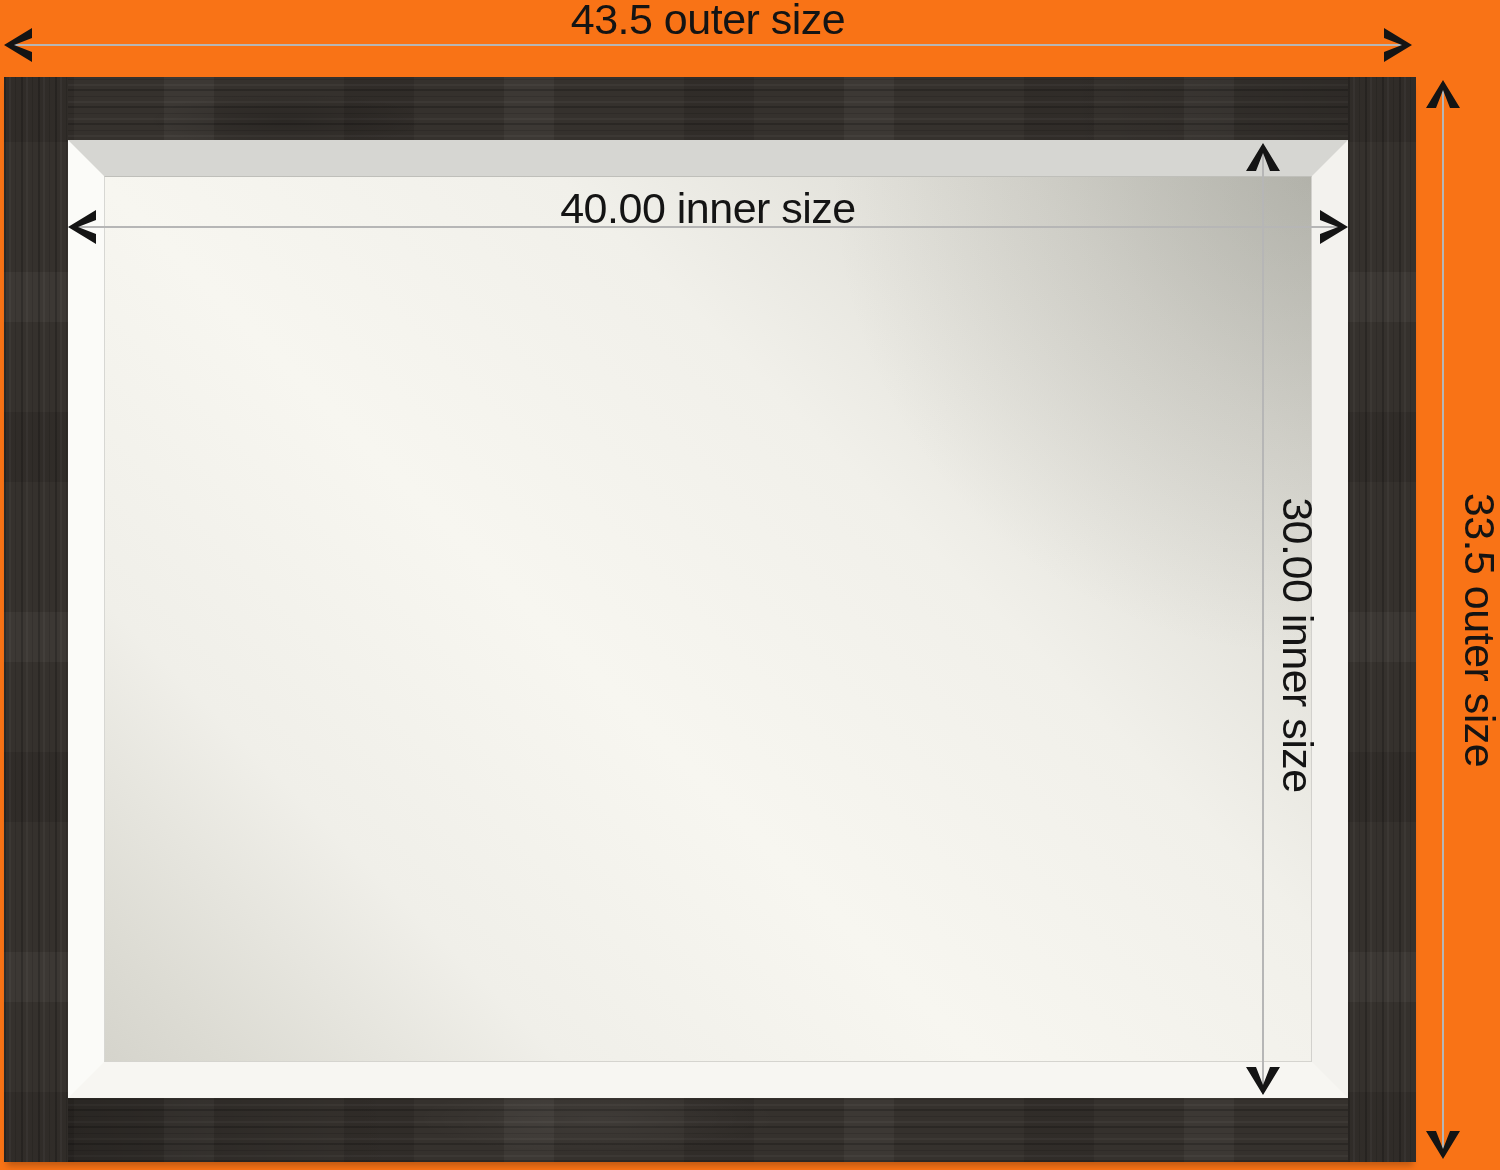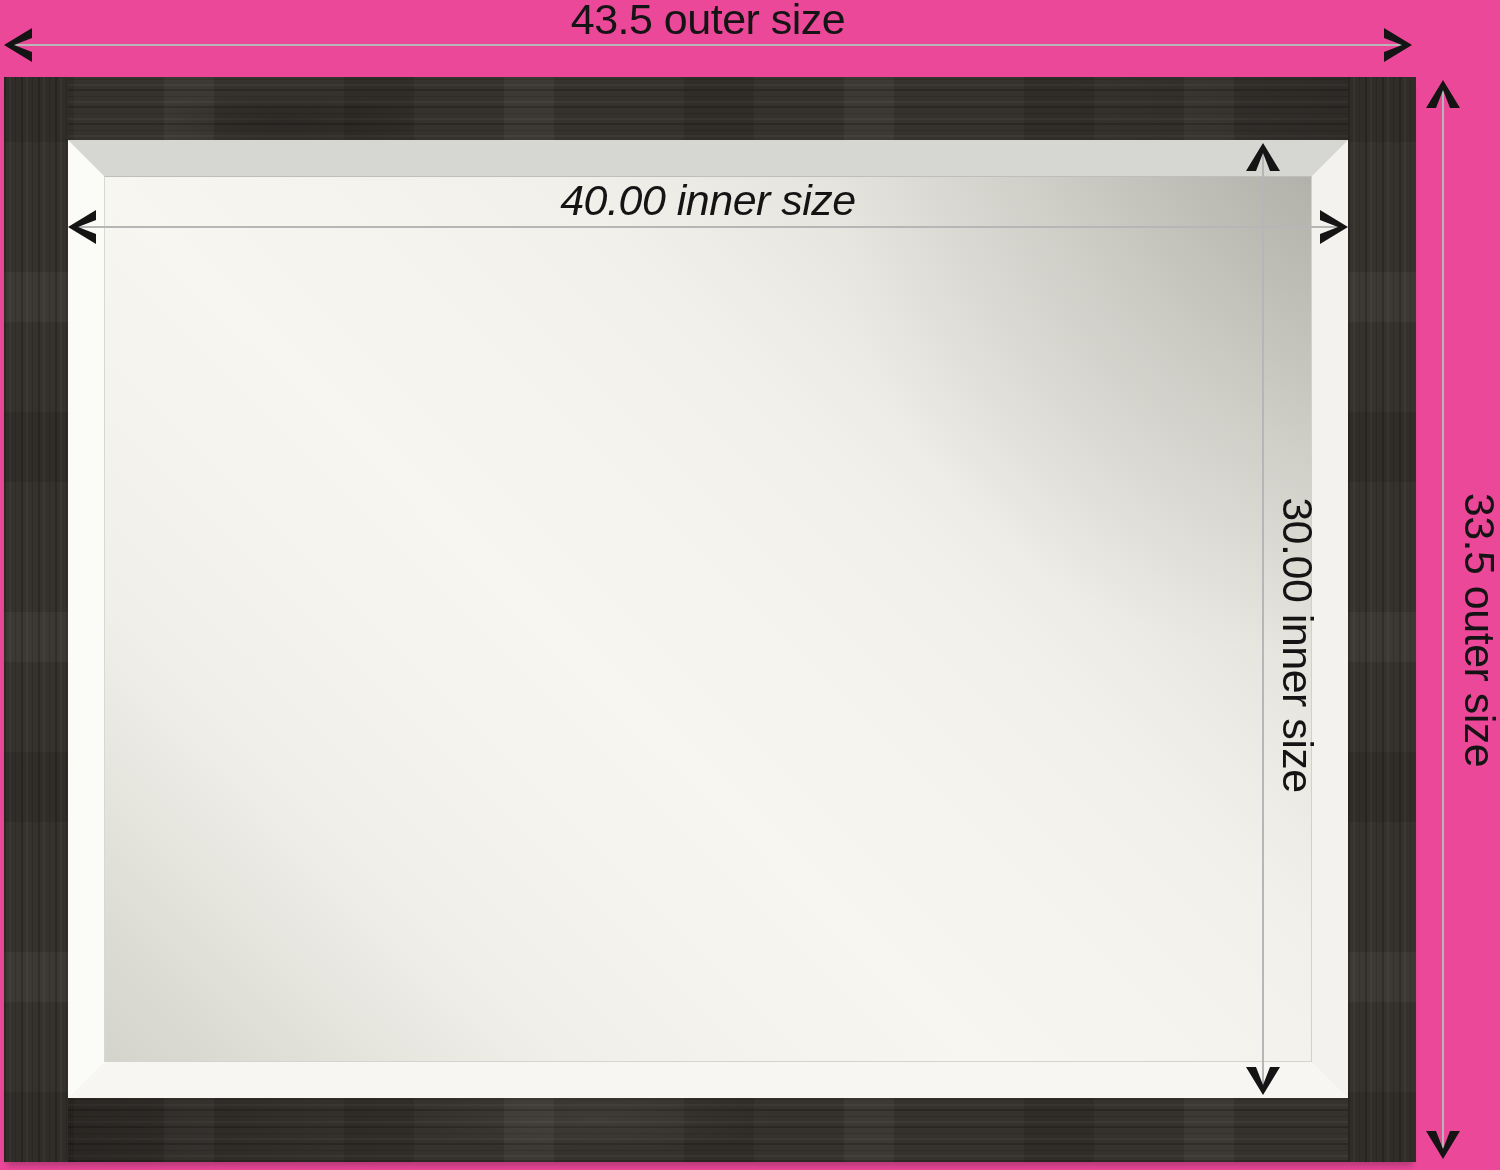--- a/index.html
+++ b/index.html
@@ -1,17 +1,17 @@
 <!DOCTYPE html>
 <html><head>
 <meta charset="utf-8">
 <style>
   html,body{margin:0;padding:0;background:#ffffff;}
   .stage{
-    position:relative;width:1500px;height:1170px;background:#ec4899;overflow:hidden;
+    position:relative;width:1500px;height:1170px;background:#f97316;overflow:hidden;
     font-family:"Liberation Sans", sans-serif;color:#141414;
   }
 
   
   .frame{
     position:absolute;left:4px;top:77px;width:1412px;height:1085px;
     background-color:#35312d;
     background-image:
       radial-gradient(circle at 0% 100%, rgba(0,0,0,0.28), transparent 22%),
       radial-gradient(circle at 100% 0%, rgba(0,0,0,0.18), transparent 20%),
@@ -88,21 +88,21 @@
     <div class="dim-line h" style="left:10px;top:44px;width:1396px;"></div>
     <svg class="ah" style="left:4px;top:28px;" viewBox="0 0 28 34">
       <polygon points="28,0 0,17 28,34 28,24 10,17 28,10"></polygon>
       </svg>
     <svg class="ah right" style="left:1384px;top:28px;" viewBox="0 0 28 34">
       <polygon points="28,0 0,17 28,34 28,24 10,17 28,10"></polygon>
       </svg>
   </div>
 
   <div>
-    <div class="dim-label hc" style="left:708px;top:178px;font-style:italic;">40.00 inner size</div>
+    <div class="dim-label hc" style="left:708px;top:186px;">40.00 inner size</div>
     <div class="dim-line h" style="left:72px;top:226px;width:1272px;"></div>
     <svg class="ah" style="left:68px;top:210px;" viewBox="0 0 28 34">
       <polygon points="28,0 0,17 28,34 28,24 10,17 28,10"></polygon>
       </svg>
     <svg class="ah right" style="left:1320px;top:210px;" viewBox="0 0 28 34">
       <polygon points="28,0 0,17 28,34 28,24 10,17 28,10"></polygon>
       </svg>
   </div>
 
   <div>

